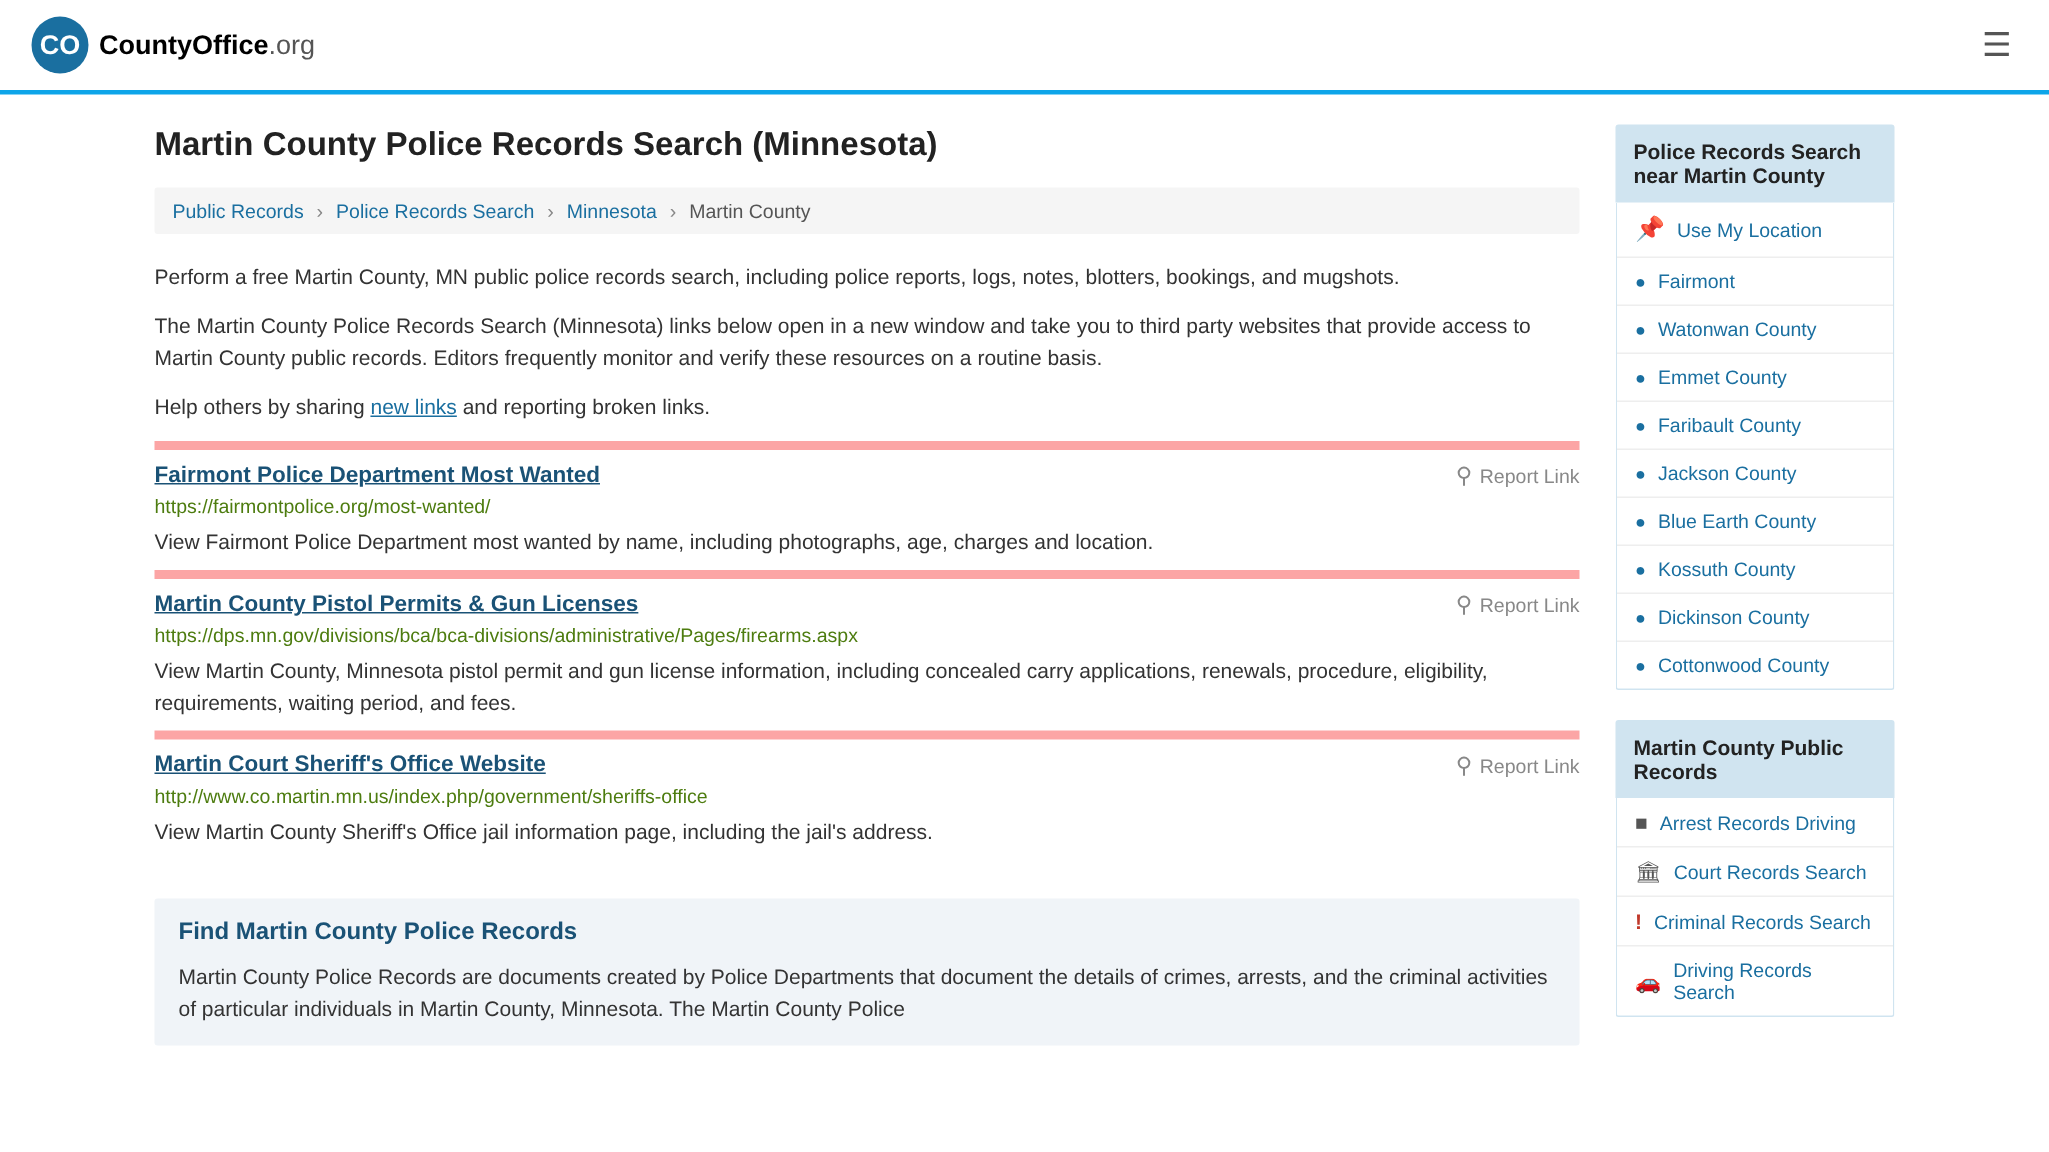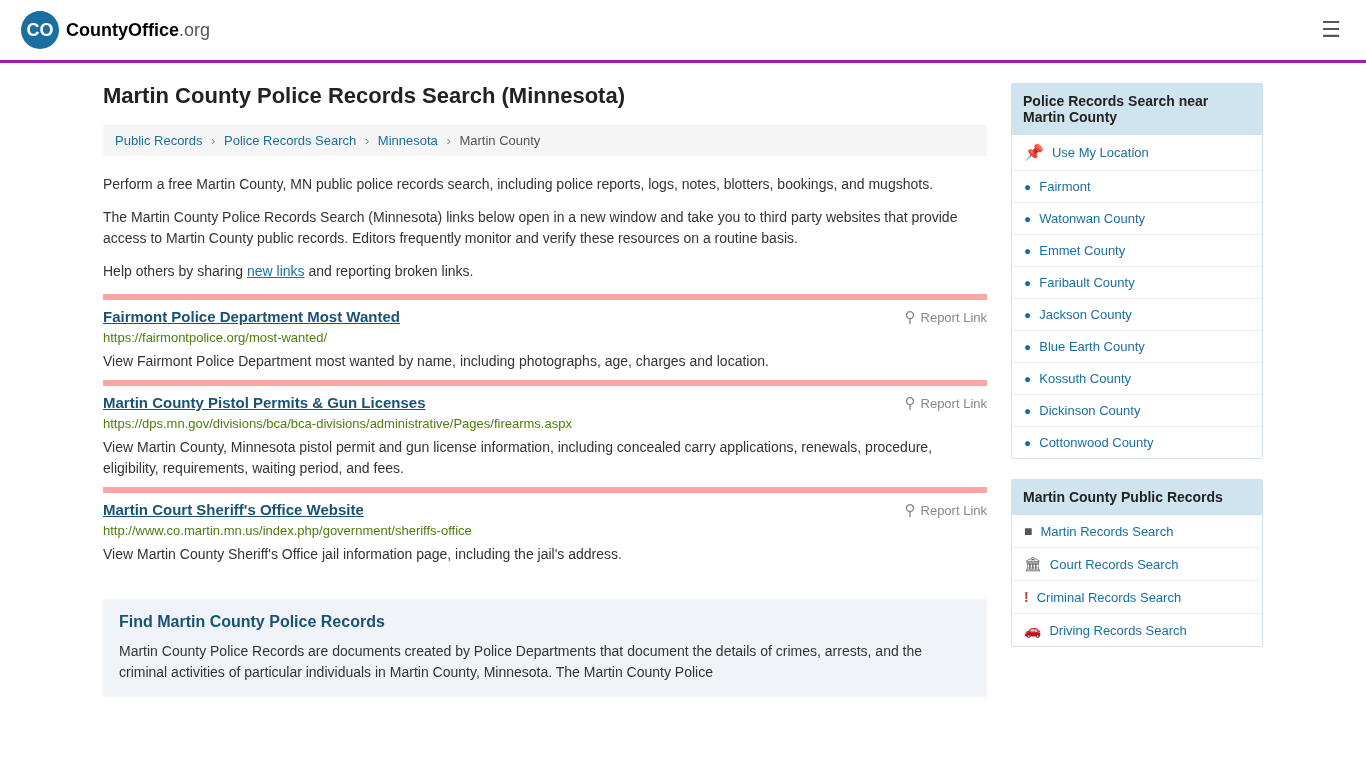--- a/index.html
+++ b/index.html
@@ -1,21 +1,21 @@
 <!DOCTYPE html>
 <html><head>
   <meta charset="utf-8">
   <style>
     * { box-sizing: border-box; margin: 0; padding: 0; }
     body { font-family: Arial, sans-serif; font-size: 14px; color: #333; background: #fff; }
 
     
     #header {
       background: #fff;
-      border-bottom: 3px solid #a21caf;
+      border-bottom: 3px solid #0ea5e9;
       padding: 10px 20px;
       display: flex;
       align-items: center;
       justify-content: space-between;
     }
     #logo-area {
       display: flex;
       align-items: center;
       gap: 6px;
     }
@@ -62,21 +62,21 @@
       max-width: 1200px;
       margin: 0 auto;
       padding: 20px;
       display: flex;
       gap: 24px;
     }
     #content {
       flex: 1;
     }
     #sidebar {
-      width: 252px;
+      width: 186px;
       flex-shrink: 0;
     }
 
     
     #page-title {
       font-size: 22px;
       font-weight: bold;
       color: #222;
       margin-bottom: 16px;
     }
@@ -359,21 +359,21 @@
           <a class="sidebar-item-text" href="#">Cottonwood County</a>
         </div>
       </div>
     </div>
 
     <div class="sidebar-section">
       <div class="sidebar-heading">Martin County Public Records</div>
       <div class="sidebar-list">
         <div class="sidebar-item">
           <span class="sidebar-icon">■</span>
-          <a class="sidebar-item-text" href="#">Martin Records Search</a>
+          <a class="sidebar-item-text" href="#">Arrest Records Driving</a>
         </div>
         <div class="sidebar-item">
           <span class="sidebar-icon">🏛</span>
           <a class="sidebar-item-text" href="#">Court Records Search</a>
         </div>
         <div class="sidebar-item">
           <span class="sidebar-icon" style="font-weight:bold;color:#c0392b;">!</span>
           <a class="sidebar-item-text" href="#">Criminal Records Search</a>
         </div>
         <div class="sidebar-item">

